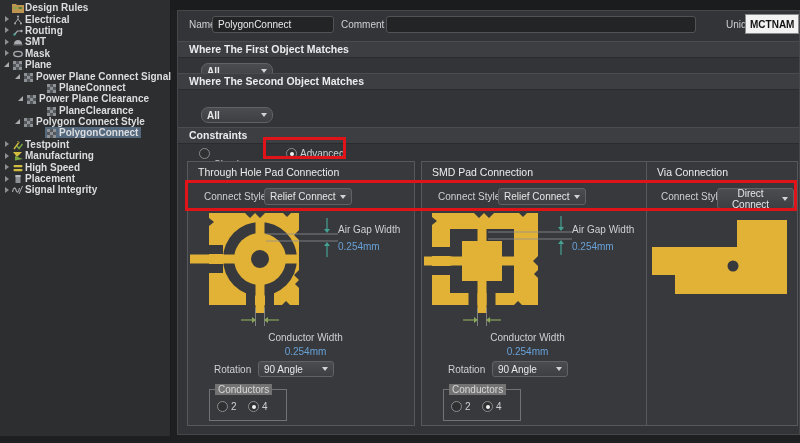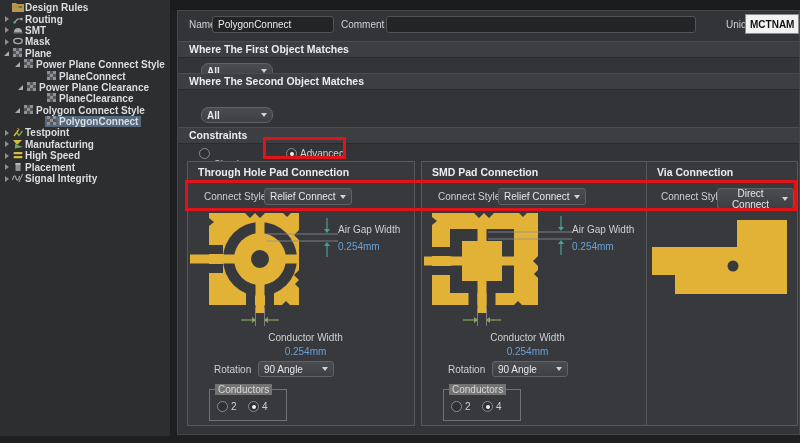--- a/index.html
+++ b/index.html
@@ -9,21 +9,21 @@
   
   .sidebar{position:absolute;left:0;top:0;width:171px;height:436px;background:#2c2e30;
            border-right:1px solid #1a1b1c;padding-top:2px;box-sizing:border-box;}
   .trow{display:flex;align-items:center;height:11.4px;font-size:10px;font-weight:600;
         color:#dcdddf;white-space:nowrap;cursor:default;}
   .trow .arr{width:9px;display:flex;justify-content:center;align-items:center;flex:none;}
   .arr-col{width:0;height:0;border-top:3.5px solid transparent;border-bottom:3.5px solid transparent;
            border-left:4.5px solid #8d8f92;}
   .arr-exp{width:0;height:0;border-left:5px solid transparent;border-bottom:5px solid #a9abae;}
   .trow .ticon{width:13px;display:flex;align-items:center;justify-content:center;flex:none;}
-  .trow .hl{display:flex;align-items:flex-start;padding:0 3px 0 0;}
+  .trow .hl{display:flex;align-items:flex-end;padding:0 3px 0 0;}
   .trow.sel .hl{background:#54687e;}
   .tlabel{padding-left:1px;}
   
   .topstrip{position:absolute;left:171px;top:0;width:629px;height:10px;background:#1b1c1d;}
   .main{position:absolute;left:177px;top:10px;width:621px;height:423px;background:#323437;
         border:1px solid #454749;box-sizing:content-box;}
   .lbl{position:absolute;font-size:10px;color:#cfd0d2;}
   .tinput{position:absolute;background:#222426;border:1px solid #515355;border-radius:3px;
           color:#e8e9ea;font-size:10px;font-family:"Liberation Sans",sans-serif;
           padding:0 5px;box-sizing:border-box;outline:none;height:17px;}
@@ -40,21 +40,21 @@
   .caret{width:0;height:0;border-left:3.5px solid transparent;border-right:3.5px solid transparent;
          border-top:4px solid #d2d3d4;flex:none;margin-left:4px;}
   .radio{position:absolute;width:9px;height:9px;border-radius:50%;background:#2e3032;
          border:1px solid #8a8c8e;box-sizing:content-box;}
   .radio.on::after{content:"";position:absolute;left:2.5px;top:2.5px;width:4px;height:4px;
          border-radius:50%;background:#f2f2f2;}
   .redbox{position:absolute;border:3px solid #e01418;z-index:30;pointer-events:none;}
   
   .panel{position:absolute;top:150px;height:265px;background:#37393c;border:1px solid #56585b;
          box-sizing:border-box;}
-  .ptitle{height:20px;line-height:20px;padding-left:10px;font-size:10.5px;font-weight:bold;color:#ececee;}
+  .ptitle{height:20px;line-height:20px;padding-left:10px;font-size:10.5px;font-weight:normal;color:#ececee;}
   .gbox{position:absolute;border:1px solid #707274;width:76px;height:30px;}
   .gbox .legend{position:absolute;top:-6px;left:5px;background:#737373;padding:0 3px;
                 font-size:10px;color:#d6d7d8;}
   .blue{color:#68a0d8;}
   .ctr{text-align:center;}
   .diagram{position:absolute;}
 </style>
 </head>
 <body>
 
@@ -75,20 +75,36 @@
             <span class="tlabel">Design Rules</span>
           </span>
         </div>
         <div class="trow" style="padding-left: 2px;">
           <span class="arr">
             <span class="arr-col"></span>
           </span>
           <span class="hl">
             <span class="ticon">
               <svg width="10" height="10" viewBox="0 0 10 10">
+                <circle cx="5" cy="1.5" r="1.1" fill="#a7abaf"></circle>
+                <path d="M5 2.5V4M5 4L2 8M5 4l3 4" stroke="#a7abaf" stroke-width="1" fill="none"></path>
+                <circle cx="2" cy="8.5" r="1" fill="#a7abaf"></circle>
+                <circle cx="8" cy="8.5" r="1" fill="#a7abaf"></circle>
+              </svg>
+            </span>
+            <span class="tlabel">Electrical</span>
+          </span>
+        </div>
+        <div class="trow" style="padding-left: 2px;">
+          <span class="arr">
+            <span class="arr-col"></span>
+          </span>
+          <span class="hl">
+            <span class="ticon">
+              <svg width="10" height="10" viewBox="0 0 10 10">
                 <path d="M1.5 8.5L4.5 5h4" stroke="#a7abaf" stroke-width="1.2" fill="none"></path>
                 <circle cx="1.5" cy="8.5" r="1.2" fill="#49a193"></circle>
                 <circle cx="8.5" cy="5" r="1.2" fill="#a7abaf"></circle>
               </svg>
             </span>
             <span class="tlabel">Routing</span>
           </span>
         </div>
         <div class="trow" style="padding-left: 2px;">
           <span class="arr">
@@ -143,21 +159,21 @@
             <span class="ticon">
               <svg width="9" height="9" viewBox="0 0 9 9">
                 <rect width="9" height="9" fill="#54585c"></rect>
                 <rect width="3" height="3" fill="#8d9195"></rect>
                 <rect x="6" width="3" height="3" fill="#8d9195"></rect>
                 <rect x="3" y="3" width="3" height="3" fill="#8d9195"></rect>
                 <rect y="6" width="3" height="3" fill="#8d9195"></rect>
                 <rect x="6" y="6" width="3" height="3" fill="#8d9195"></rect>
               </svg>
             </span>
-            <span class="tlabel">Power Plane Connect Style</span>
+            <span class="tlabel">Power Plane Connect Signal</span>
           </span>
         </div>
         <div class="trow" style="padding-left: 36px;">
           <span class="arr"></span>
           <span class="hl">
             <span class="ticon">
               <svg width="9" height="9" viewBox="0 0 9 9">
                 <rect width="9" height="9" fill="#54585c"></rect>
                 <rect width="3" height="3" fill="#8d9195"></rect>
                 <rect x="6" width="3" height="3" fill="#8d9195"></rect>

